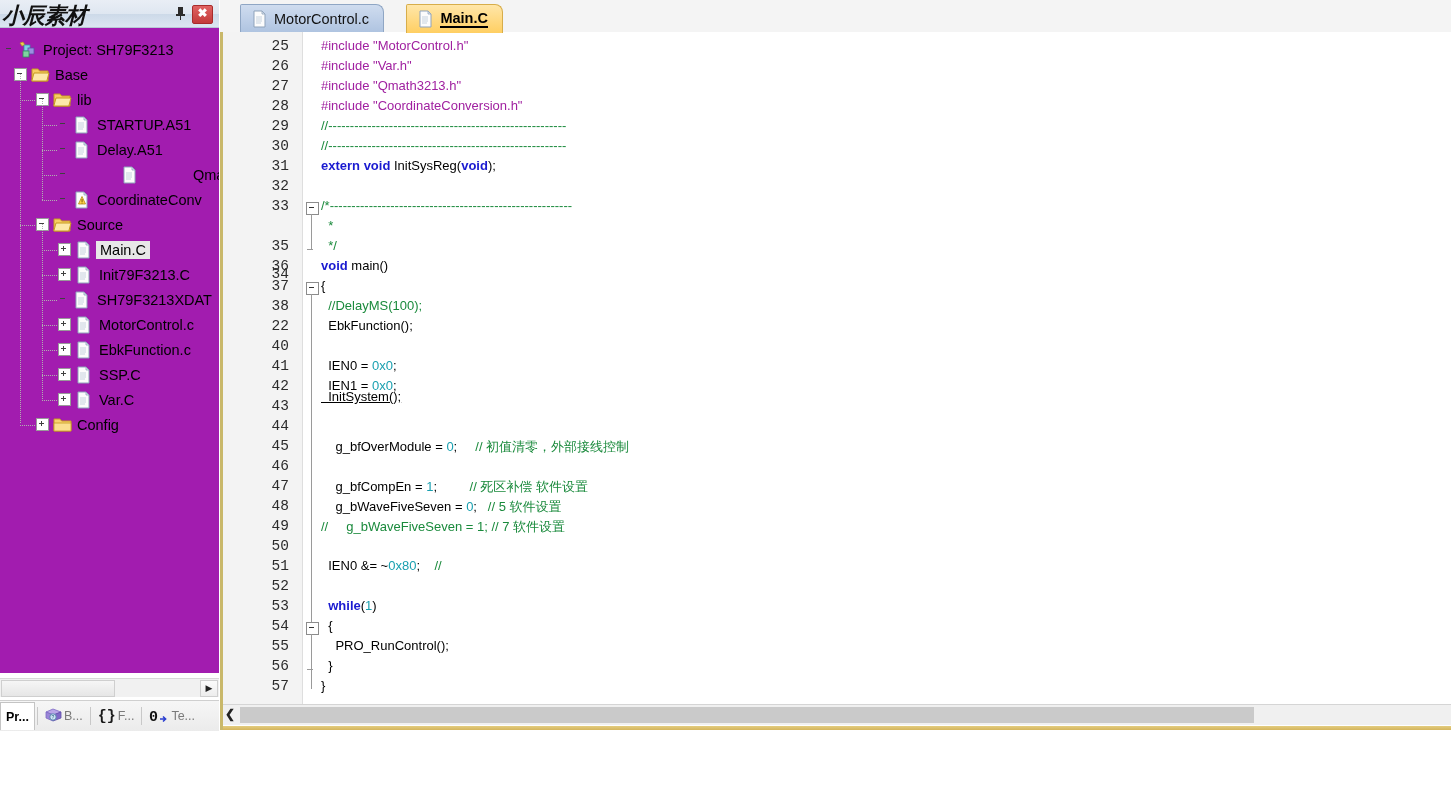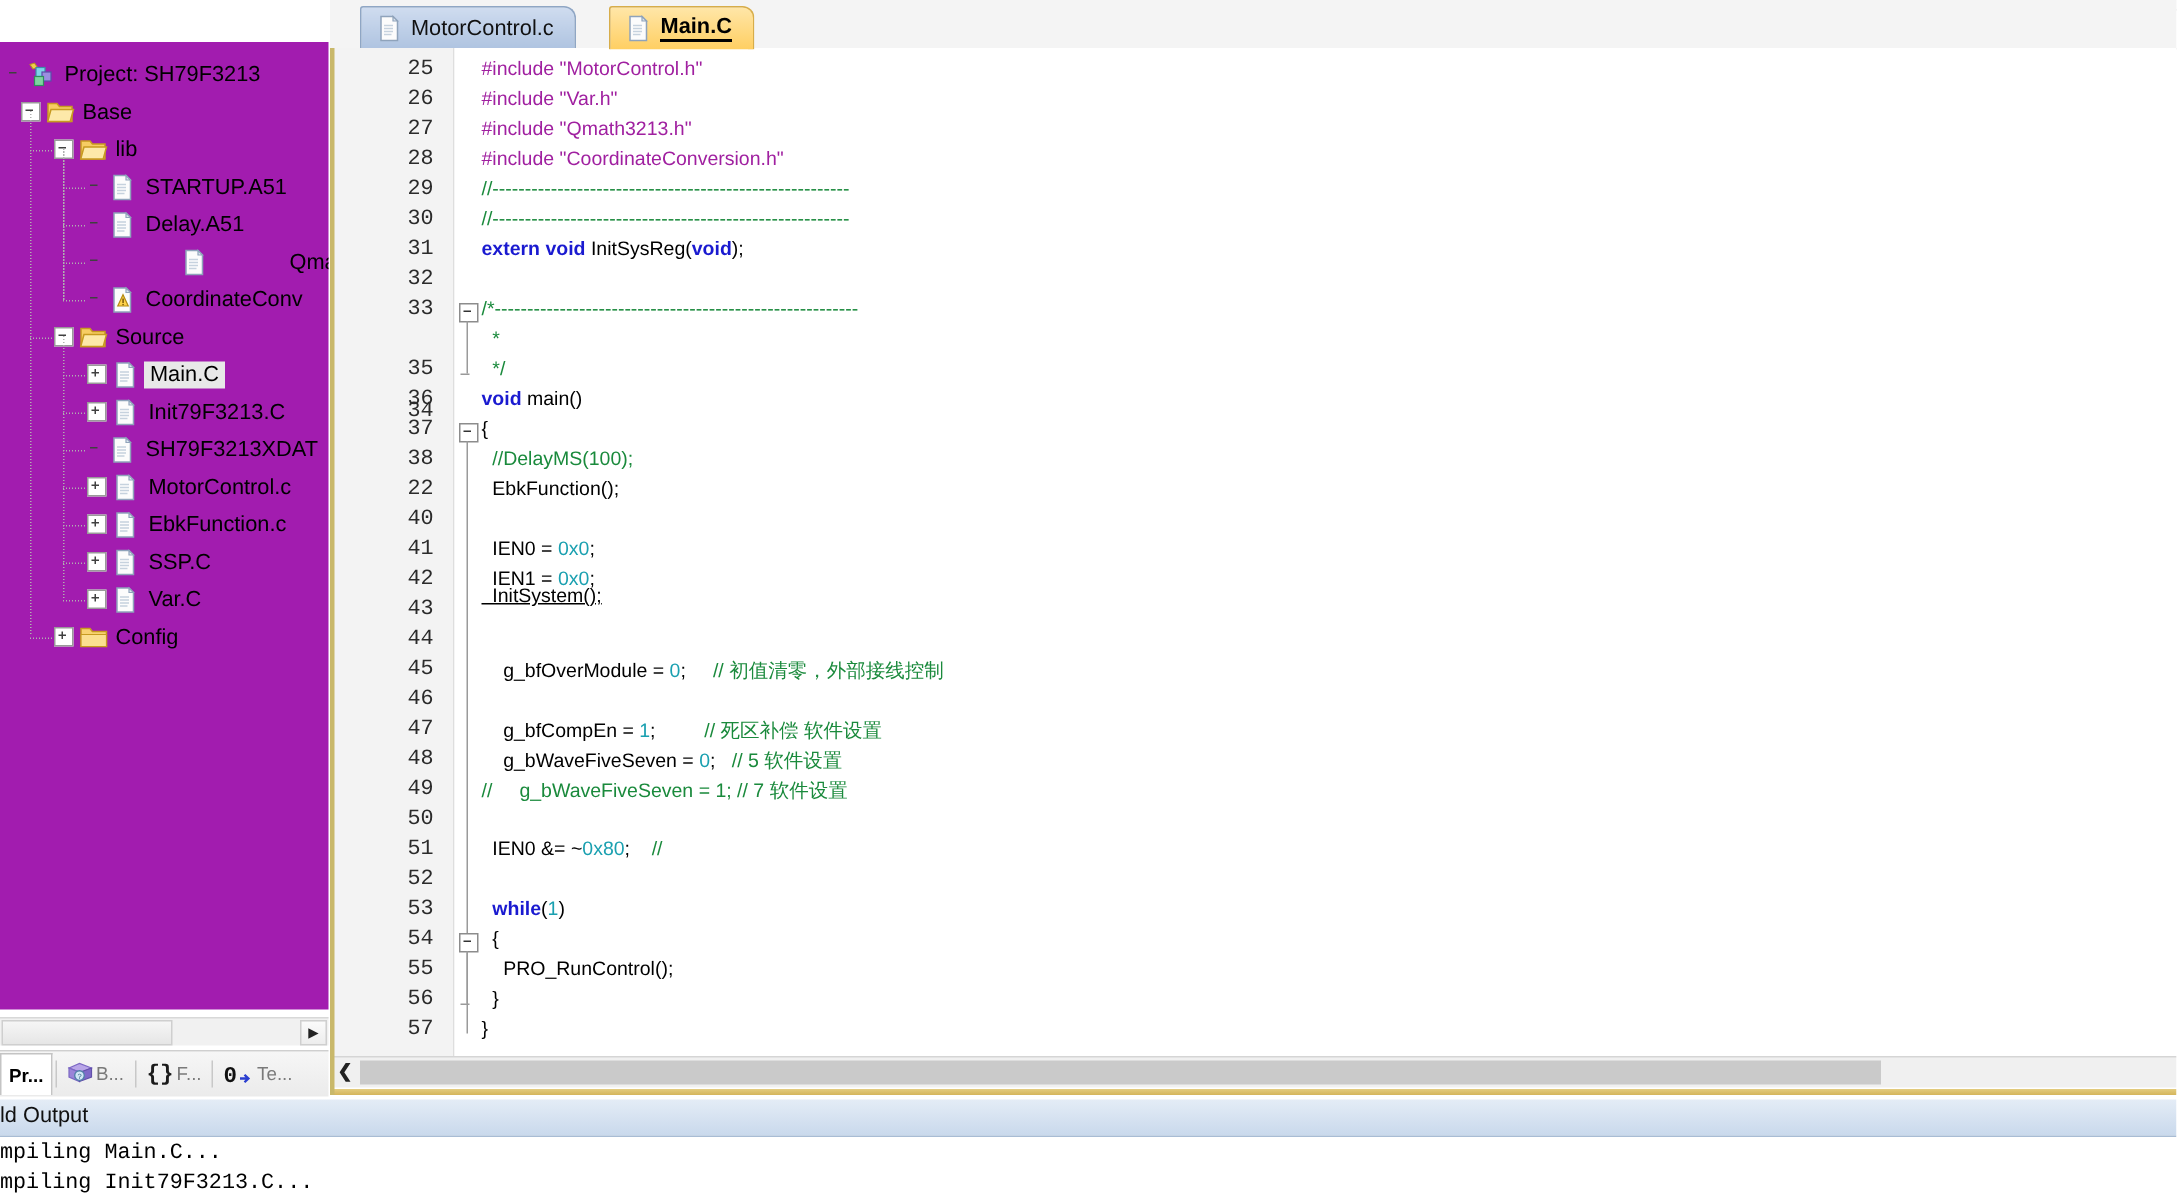--- a/index.html
+++ b/index.html
@@ -213,20 +213,31 @@
 </style>
 </head>
 <body>
 
 <div id="root">
 
   <div id="top-strip"></div>
 
   <div id="project-panel">
 
+    <div id="panel-titlebar">
+      <div id="panel-title">小辰素材</div>
+      <div id="pin-btn">
+        <svg width="11" height="13" viewBox="0 0 11 13" class="file-svg">
+          <rect x="3" y="0" width="5" height="8" fill="#2b2b2b"></rect>
+          <rect x="1" y="7" width="9" height="2" fill="#2b2b2b"></rect>
+          <rect x="5" y="9" width="1" height="4" fill="#2b2b2b"></rect>
+        </svg>
+      </div>
+      <div id="close-btn">✖</div>
+    </div>
 
     <div id="tree">
         <div class="tnode" style="top: 9px; left: 4px;">
           <span class="expander none"></span>
           <span class="ico"><svg width="19" height="18" viewBox="0 0 19 18">
               <path d="M1 2 l3 -1 l2 3 l-3 1 z" fill="#f2cf4d" stroke="#b8941d" stroke-width="0.7"></path>
               <rect x="5" y="4" width="6" height="6" fill="#7fd3e8" stroke="#3a8fa8" stroke-width="0.8"></rect>
               <rect x="9" y="7" width="6" height="6" fill="#9b8fe0" stroke="#5a4ea8" stroke-width="0.8"></rect>
               <rect x="4" y="10" width="6" height="6" fill="#7fd3a0" stroke="#2f8f5d" stroke-width="0.8"></rect>
             </svg></span>
@@ -595,23 +606,14 @@
     </div>
 
     <div id="code-hscroll">
       <div class="larrow">❮</div>
       <div class="thumb"></div>
     </div>
     <div id="editor-bottom-border"></div>
   </div>
   <div id="editor-left-border"></div>
 
-  <div id="output-panel">
-    <div id="output-header">
-      <div class="otitle">ld Output</div>
-    </div>
-    <div id="output-body">
-        <div class="oline" style="top: 0px;">mpiling Main.C...</div>
-        <div class="oline" style="top: 20px;">mpiling Init79F3213.C...</div>
-      </div>
-  </div>
 
 </div>
 
 </body></html>

